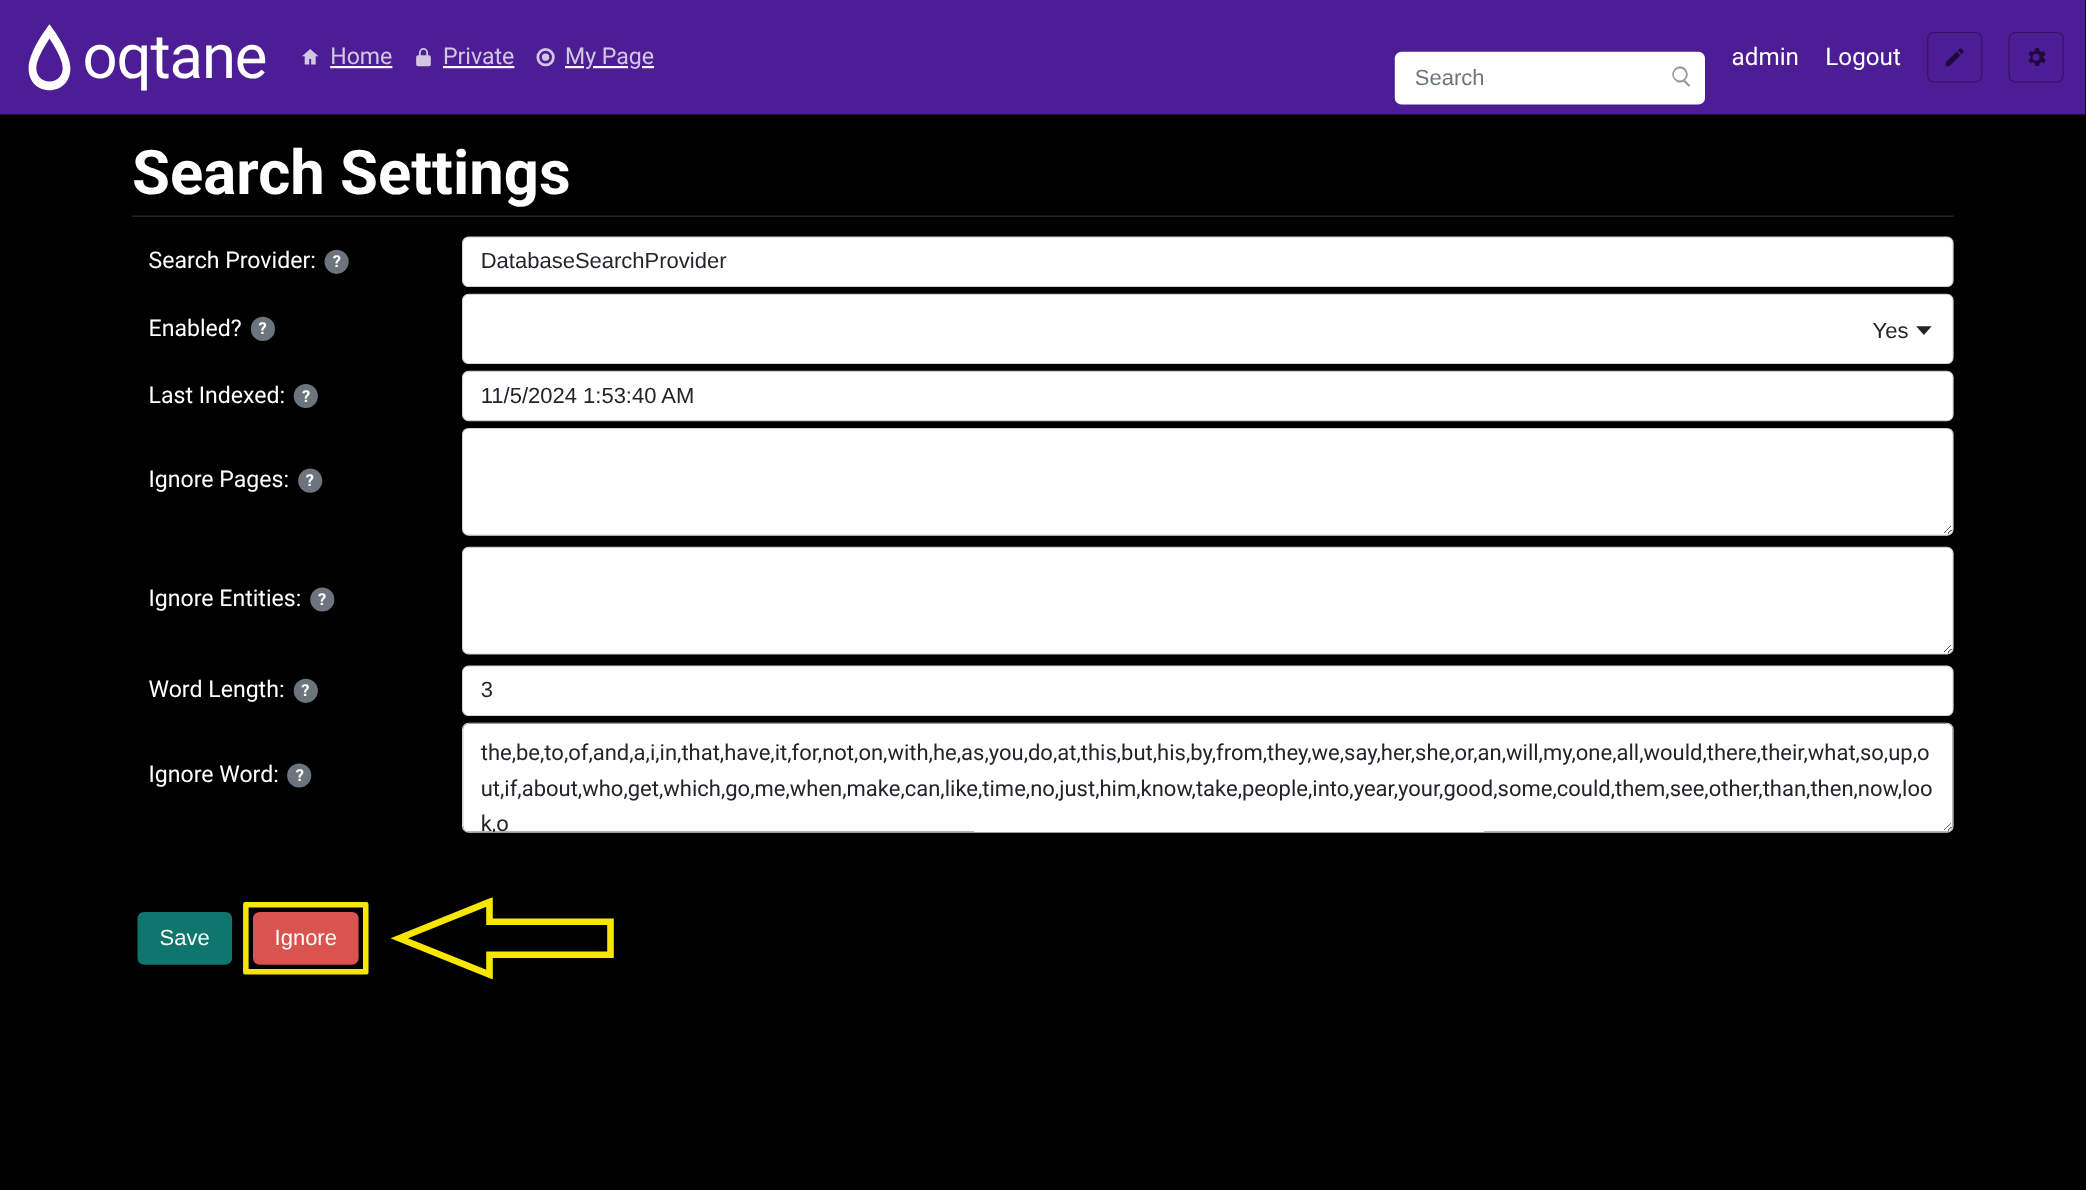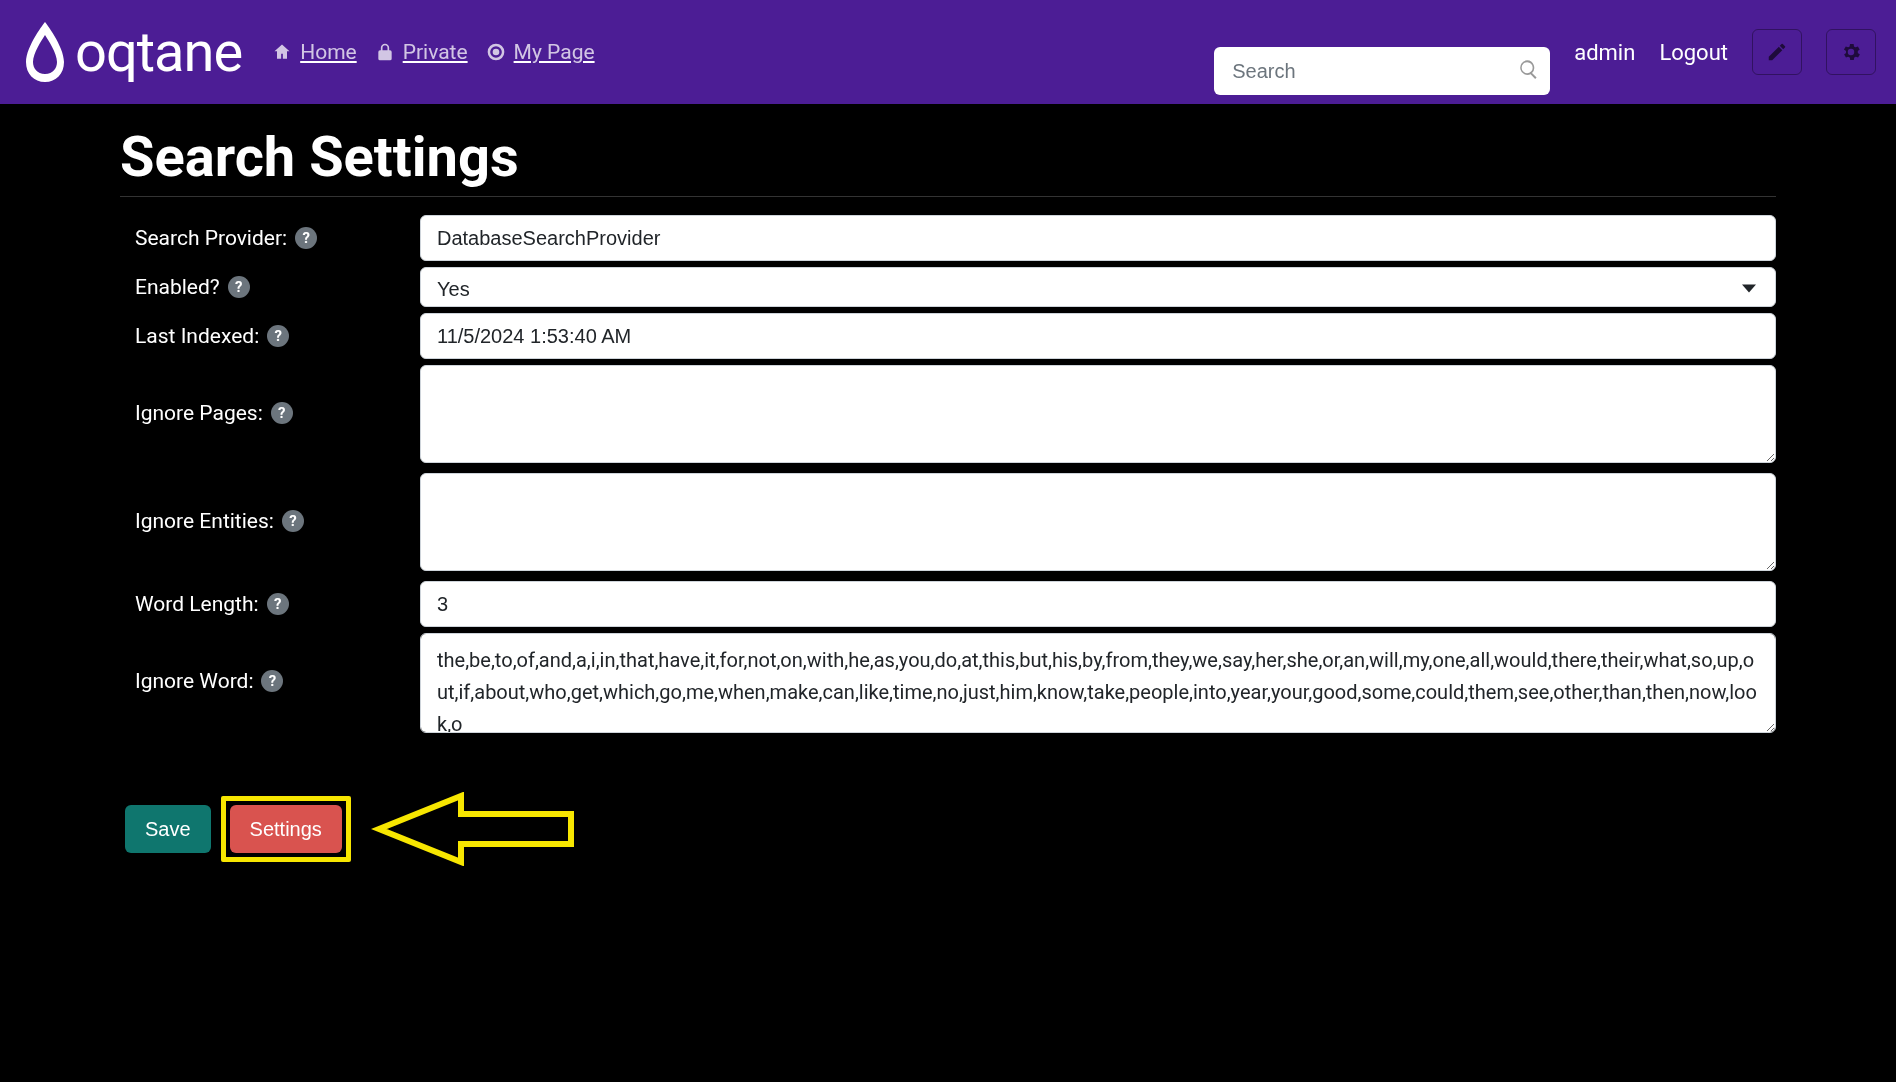--- a/index.html
+++ b/index.html
@@ -58,21 +58,21 @@
   fill: rgba(255,255,255,0.75);
 }
 .header-right {
   margin-left: auto;
   display: flex;
   align-items: center;
   gap: 24px;
 }
 .search-box {
   position: relative;
-  width: 336px;
+  width: 282px;
   margin-top: 38px;
 }
 .search-input {
   width: 100%;
   height: 48px;
   border: none;
   border-radius: 6px;
   padding: 0 48px 0 18px;
   font-size: 20px;
   color: #495057;
@@ -168,29 +168,30 @@
   height: 46px;
   border: 1px solid #ced4da;
   border-radius: 6px;
   padding: 0 16px;
   font-size: 20px;
   color: #212529;
   background: #fff;
 }
 .form-select {
   width: 100%;
-  height: 40px;
+  height: 64px;
   border: 1px solid #ced4da;
   border-radius: 6px;
   padding: 4px 40px 0 16px;
   font-size: 20px;
   color: #212529;
   background: #fff;
   appearance: none;
   position: relative;
+  text-align: right;
 }
 .select-wrap {
   position: relative;
 }
 .select-wrap::after {
   content: "";
   position: absolute;
   right: 20px;
   top: 50%;
   transform: translateY(-30%);
@@ -381,21 +382,21 @@
       <span class="help-icon">?</span>
     </div>
     <div class="form-control-wrap">
       <textarea class="form-textarea ta-ignore-words" style="">the,be,to,of,and,a,i,in,that,have,it,for,not,on,with,he,as,you,do,at,this,but,his,by,from,they,we,say,her,she,or,an,will,my,one,all,would,there,their,what,so,up,out,if,about,who,get,which,go,me,when,make,can,like,time,no,just,him,know,take,people,into,year,your,good,some,could,them,see,other,than,then,now,look,o</textarea>
     </div>
   </div>
 
   <div class="button-row">
     <button class="btn btn-success">Save</button>
     <span class="reindex-highlight">
-      <button class="btn btn-danger">Settings</button>
+      <button class="btn btn-danger">Ignore</button>
     </span>
     <span class="arrow-indicator">
       <svg width="210" height="74" viewBox="0 0 210 74">
         <polygon points="8,37 90,4 90,22 200,22 200,52 90,52 90,70" fill="#000" stroke="#f7e600" stroke-width="6" stroke-linejoin="miter"></polygon>
       </svg>
     </span>
   </div>
 </div>
 
 </body></html>

